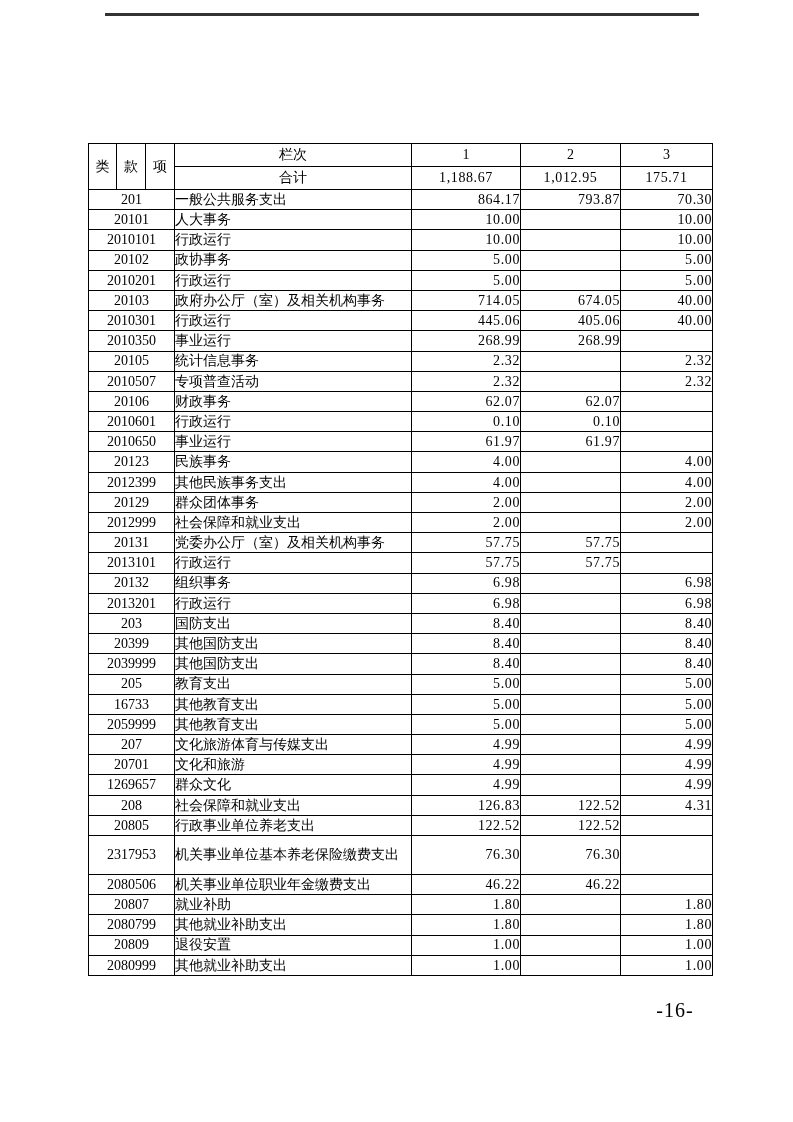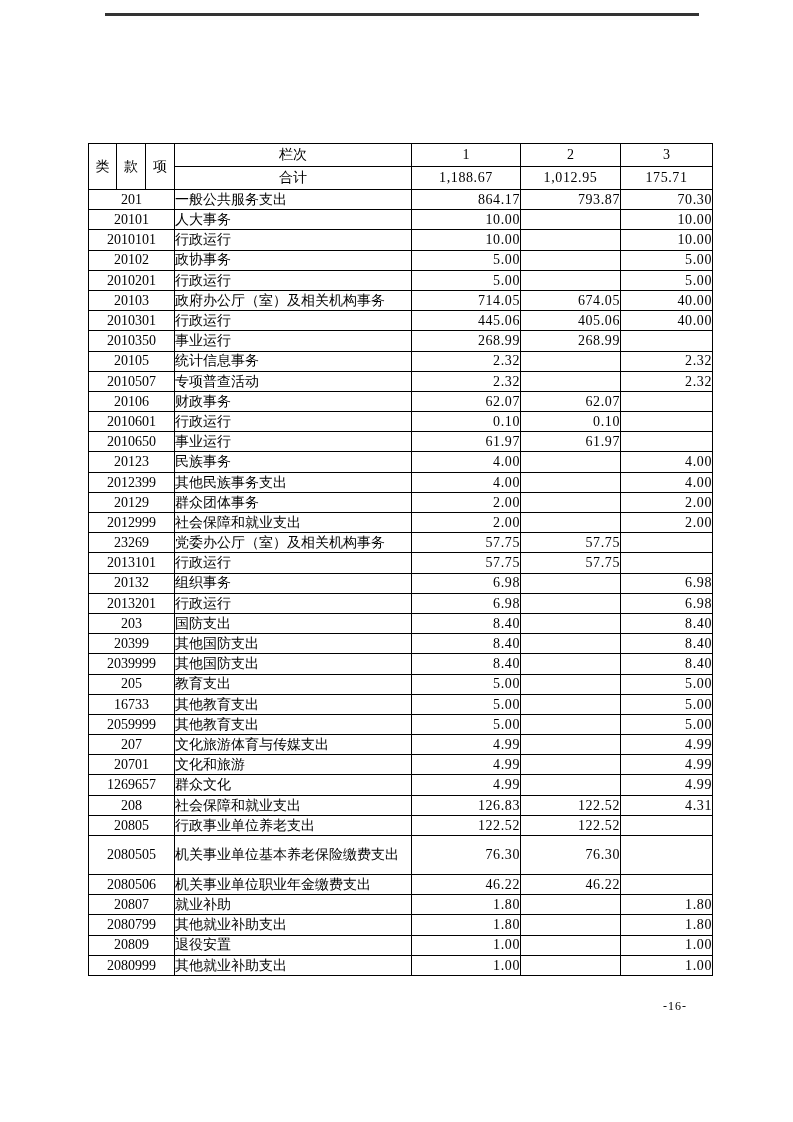--- a/index.html
+++ b/index.html
@@ -46,21 +46,21 @@
   .cell-num    { text-align: right; padding-right: 8px; letter-spacing: 0.6px; }
   .cell-center { text-align: center; }
   .bold        { font-weight: bold; }
   tr.tall td   { height: 38px; }
   .page-number {
     position: absolute;
     top: 999px;
     left: 638px;
     width: 74px;
     text-align: center;
-    font-size: 12px;
+    font-size: 20px;
     letter-spacing: 1px;
   }
 </style>
 </head>
 <body>
 
 <div class="page">
 
   <div class="top-rule"></div>
 
@@ -205,21 +205,21 @@
           <td class="cell-num">2.00</td>
         </tr>
         <tr>
           <td class="cell-code" colspan="3">2012999</td>
           <td class="cell-name">社会保障和就业支出</td>
           <td class="cell-num">2.00</td>
           <td class="cell-num"></td>
           <td class="cell-num">2.00</td>
         </tr>
         <tr>
-          <td class="cell-code" colspan="3">23269</td>
+          <td class="cell-code" colspan="3">20131</td>
           <td class="cell-name">党委办公厅（室）及相关机构事务</td>
           <td class="cell-num">57.75</td>
           <td class="cell-num">57.75</td>
           <td class="cell-num"></td>
         </tr>
         <tr>
           <td class="cell-code" colspan="3">2013101</td>
           <td class="cell-name">行政运行</td>
           <td class="cell-num">57.75</td>
           <td class="cell-num">57.75</td>
@@ -310,21 +310,21 @@
           <td class="cell-num">4.31</td>
         </tr>
         <tr>
           <td class="cell-code" colspan="3">20805</td>
           <td class="cell-name">行政事业单位养老支出</td>
           <td class="cell-num">122.52</td>
           <td class="cell-num">122.52</td>
           <td class="cell-num"></td>
         </tr>
         <tr class="tall">
-          <td class="cell-code" colspan="3">2080505</td>
+          <td class="cell-code" colspan="3">2317953</td>
           <td class="cell-name">机关事业单位基本养老保险缴费支出</td>
           <td class="cell-num">76.30</td>
           <td class="cell-num">76.30</td>
           <td class="cell-num"></td>
         </tr>
         <tr>
           <td class="cell-code" colspan="3">2080506</td>
           <td class="cell-name">机关事业单位职业年金缴费支出</td>
           <td class="cell-num">46.22</td>
           <td class="cell-num">46.22</td>

